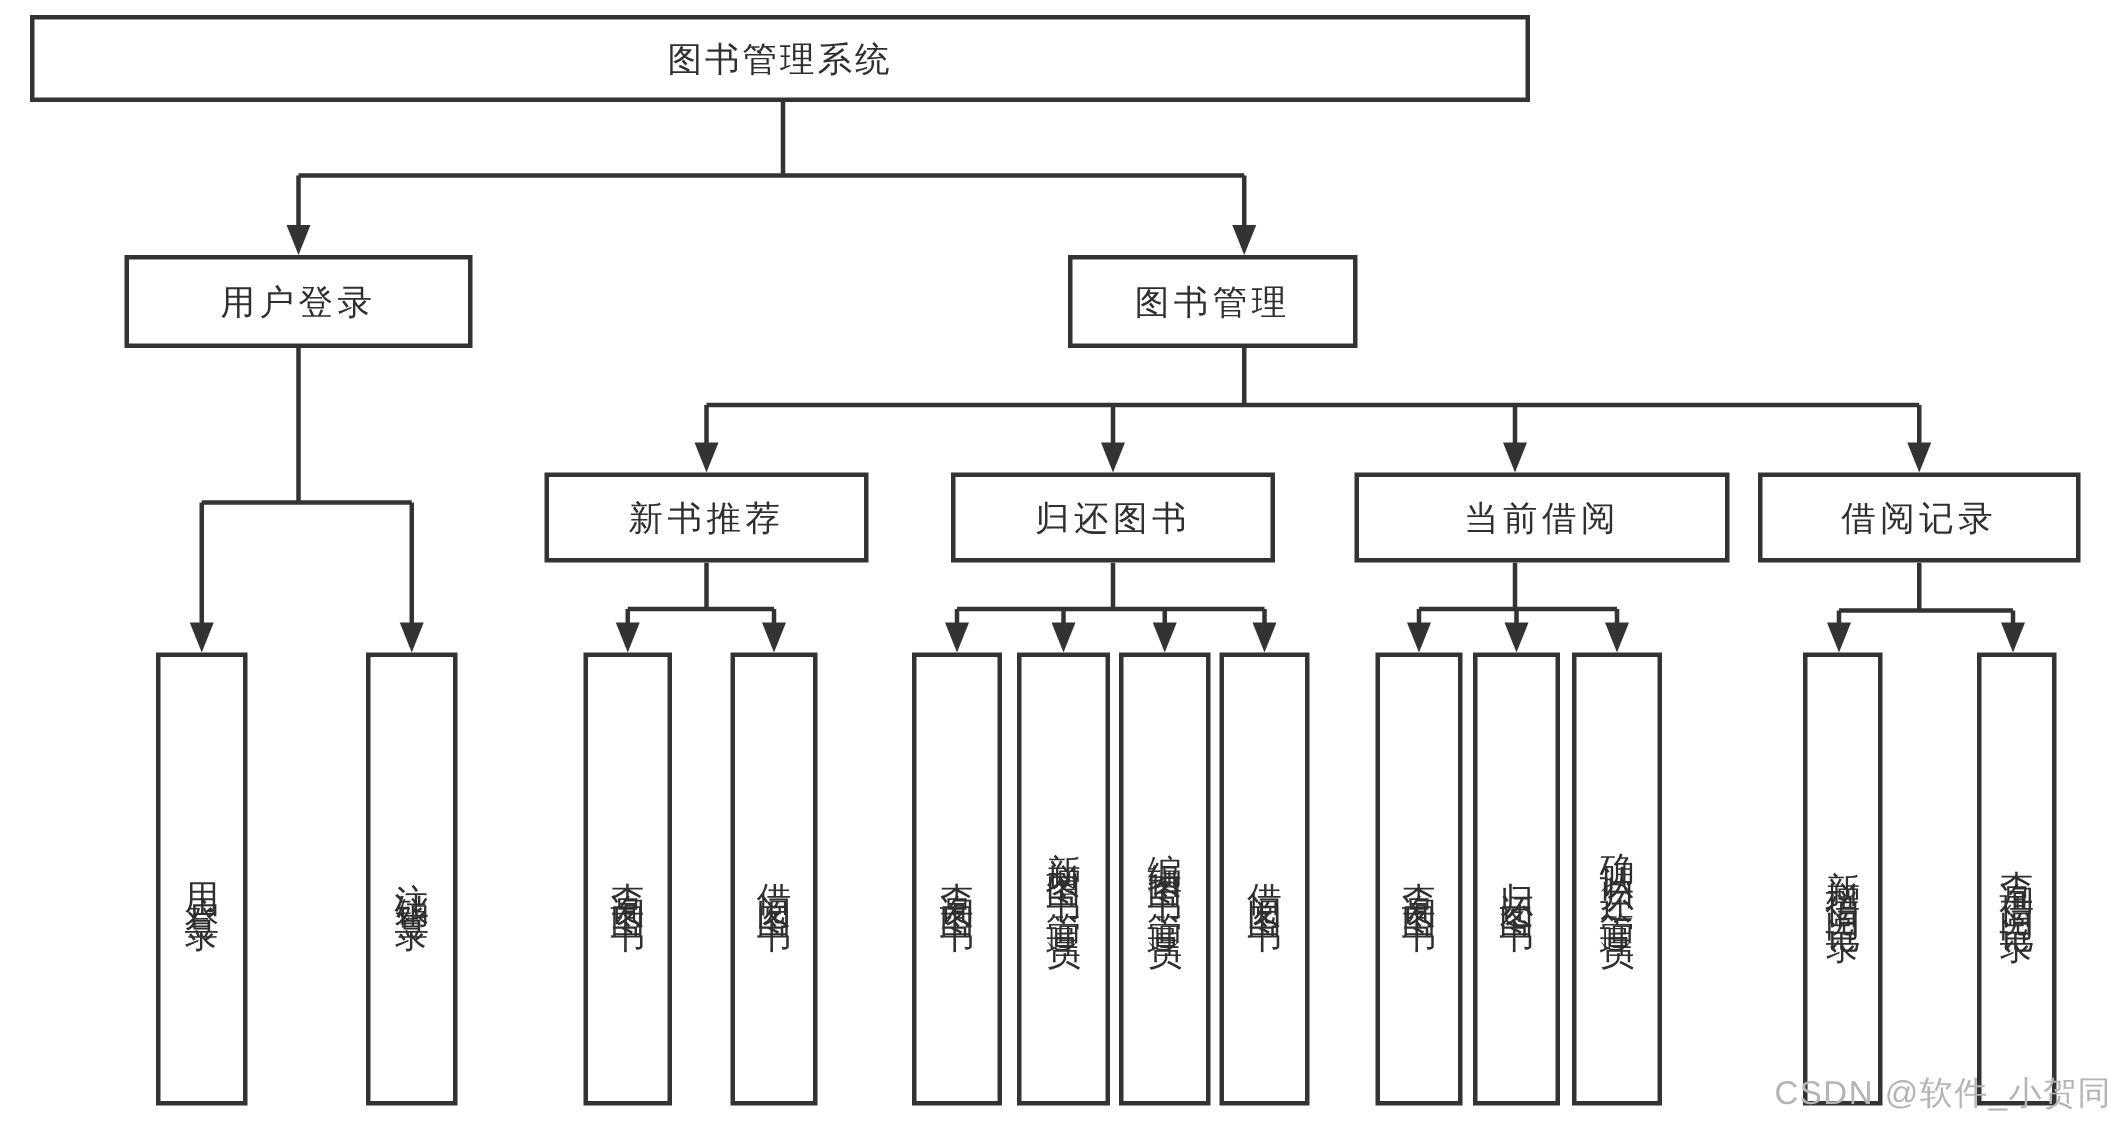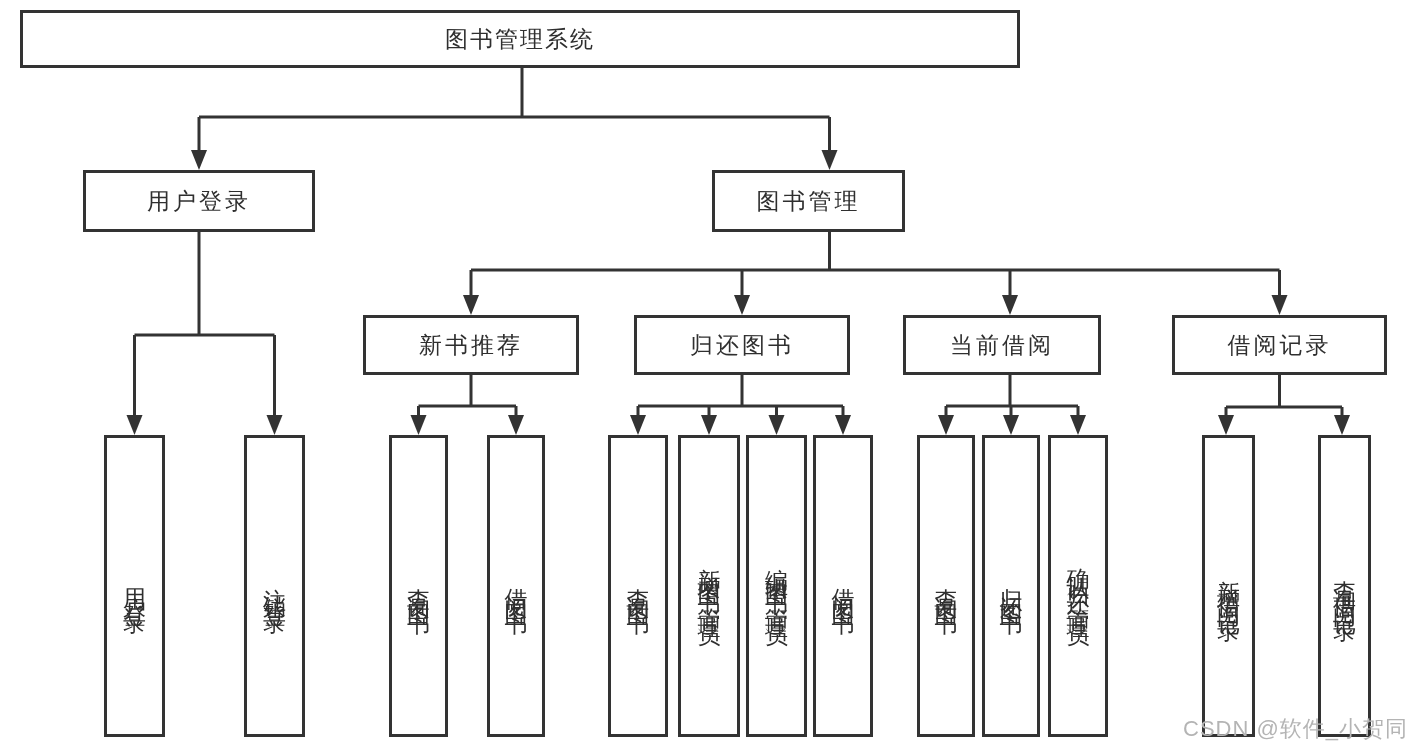--- a/index.html
+++ b/index.html
@@ -116,21 +116,21 @@
   <div class="node h" style="left:712px; top:170px; width:193px; height:62px;">
     <span class="label">图书管理</span>
   </div>
 
   <div class="node h" style="left:363px; top:315px; width:216px; height:60px;">
     <span class="label">新书推荐</span>
   </div>
   <div class="node h" style="left:634px; top:315px; width:216px; height:60px;">
     <span class="label">归还图书</span>
   </div>
-  <div class="node h" style="left:903px; top:315px; width:198px; height:60px;">
+  <div class="node h" style="left:903px; top:315px; width:250px; height:60px;">
     <span class="label">当前借阅</span>
   </div>
   <div class="node h" style="left:1172px; top:315px; width:215px; height:60px;">
     <span class="label">借阅记录</span>
   </div>
 
   <div class="node v" style="left:104px; top:435px; width:61px; height:302px;">
     <span class="label">用户登录</span>
   </div>
   <div class="node v" style="left:244px; top:435px; width:61px; height:302px;">

